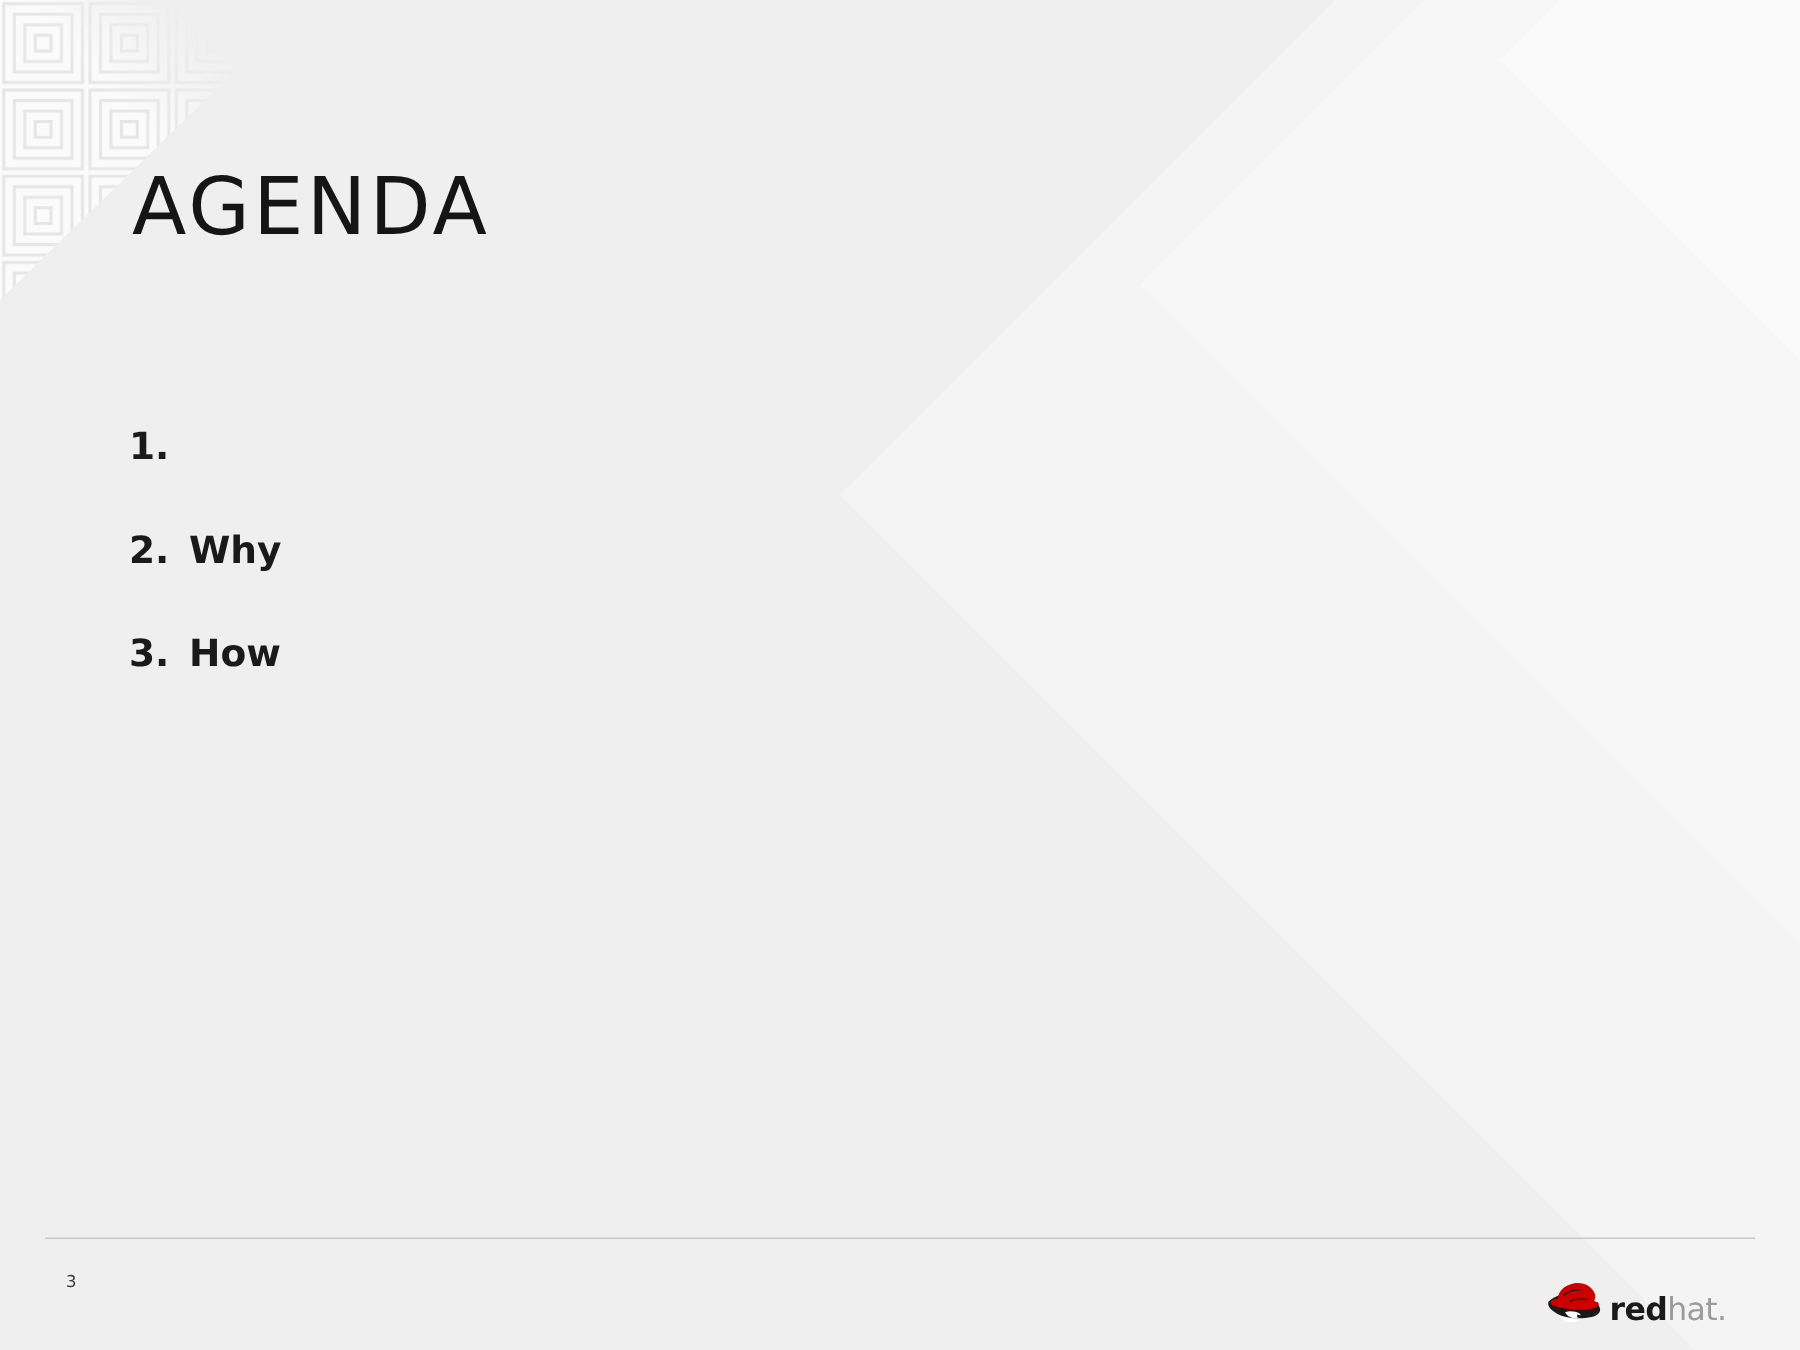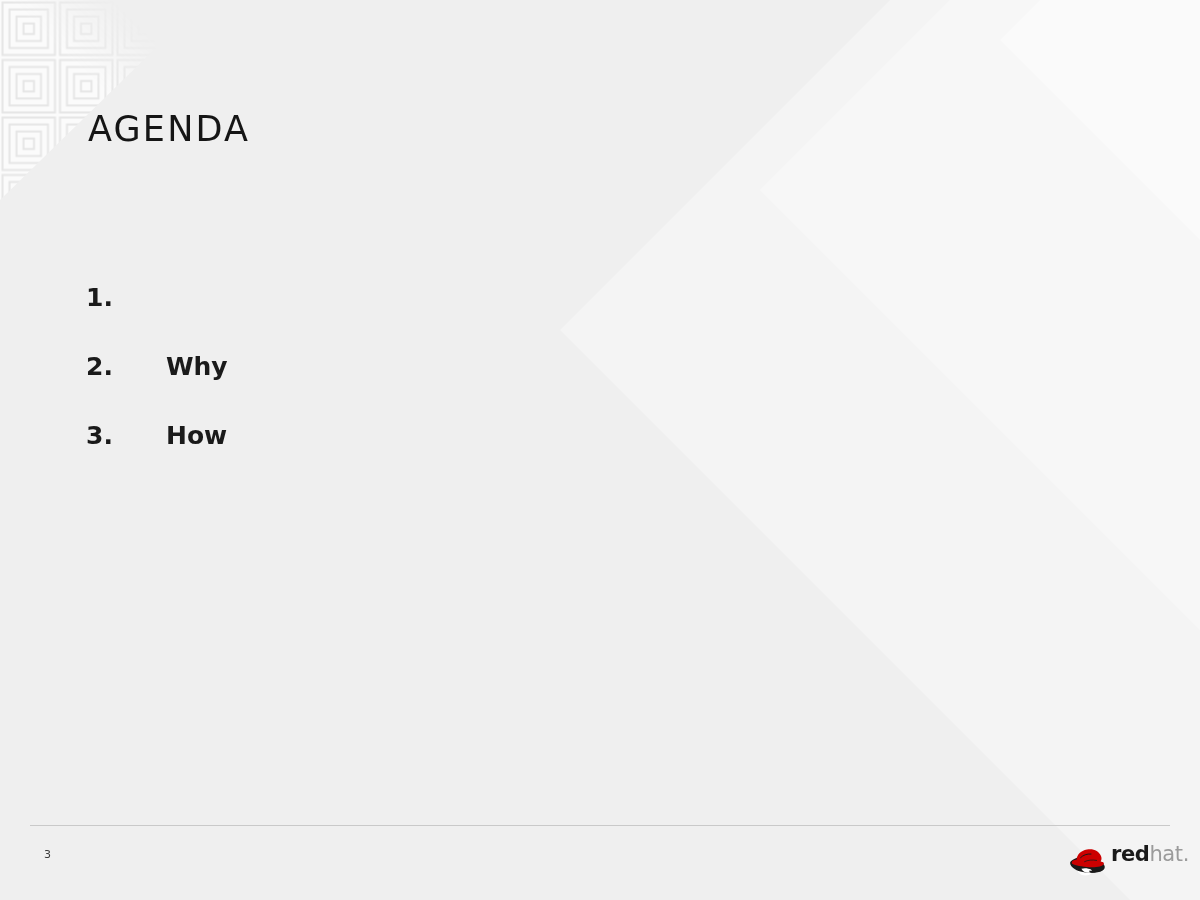--- a/index.html
+++ b/index.html
@@ -64,21 +64,21 @@
     width: 260px;
     height: 260px;
     pointer-events: none;
   }
 
   
   .slide-title {
     position: absolute;
     left: 88px;
     top: 112px;
-    font-size: 35px;
+    font-size: 53px;
     font-weight: 400;
     letter-spacing: 2.2px;
     color: #151515;
     line-height: 1;
     white-space: nowrap;
   }
 
   
   .agenda-list {
     position: absolute;
@@ -103,21 +103,20 @@
   }
   .item-text {
     font-weight: 400;
     white-space: nowrap;
   }
   .item-text .em {
     font-weight: 700;
   }
   .item-text.all-bold {
     font-weight: 700;
-    margin-left: 40px;
   }
 
   
   .footer-rule {
     position: absolute;
     left: 30px;
     top: 825px;
     width: 1140px;
     height: 1px;
     background: #c9c9c9;
@@ -128,26 +127,26 @@
     top: 849px;
     font-size: 11px;
     font-weight: 400;
     color: #3a3a3a;
     line-height: 1;
   }
 
   
   .redhat-logo {
     position: absolute;
-    left: 1067px;
+    left: 1029px;
     top: 844px;
     width: 120px;
     height: 40px;
     display: flex;
-    align-items: flex-start;
+    align-items: flex-end;
   }
   .logo-mark {
     flex: 0 0 auto;
     width: 42px;
     height: 34px;
   }
   .logo-wordmark {
     flex: 0 0 auto;
     margin-left: 2px;
     font-size: 21px;

